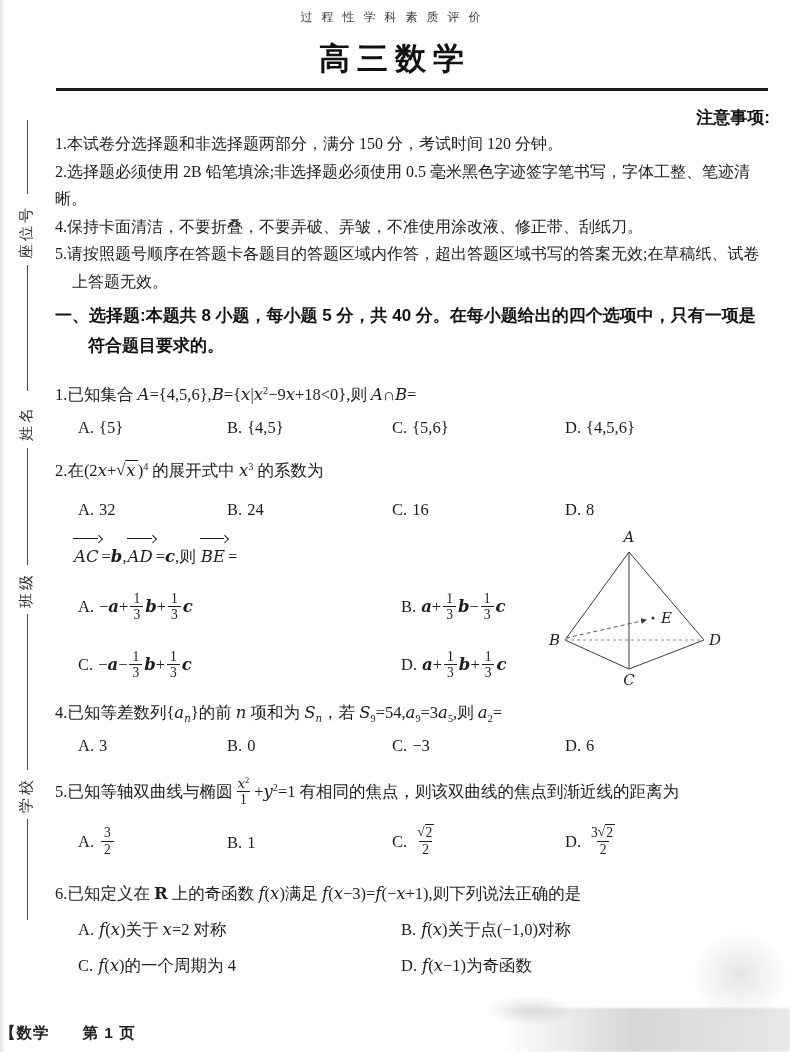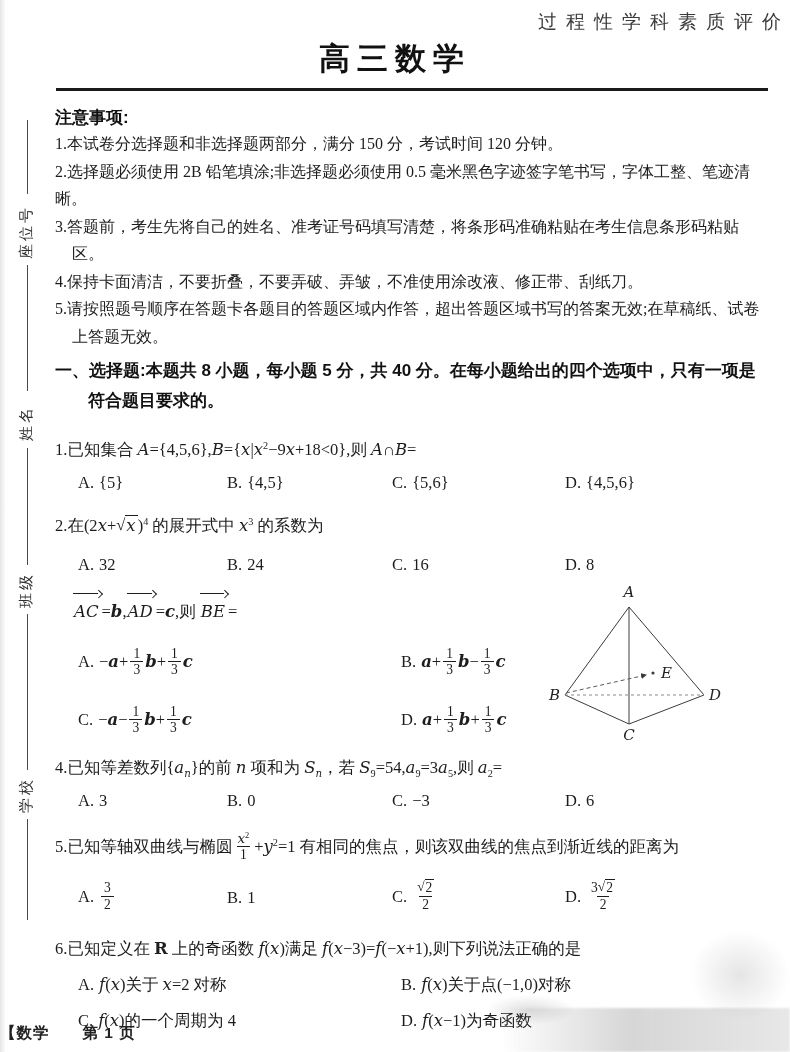--- a/index.html
+++ b/index.html
@@ -12,34 +12,34 @@
   .side-seg{position:absolute;left:27px;width:1px;background:#4a4a4a;}
   .side-label{
     position:absolute;left:17px;transform-origin:left top;transform:rotate(-90deg);
     font-size:15px;letter-spacing:3px;color:#2e2e2e;white-space:nowrap;
     font-family:"Liberation Serif","DejaVu Serif",serif;
   }
   .edge-shade{position:absolute;left:0;top:0;width:6px;height:100%;
     background:linear-gradient(90deg,rgba(0,0,0,0.10),rgba(0,0,0,0));}
   
   .eyebrow{
-    position:absolute;top:9px;left:0;right:0;text-align:right;
-    font-size:19px;letter-spacing:9px;color:#3c3c3c;font-weight:400;
+    position:absolute;top:9px;left:0;right:0;text-align:center;
+    font-size:12px;letter-spacing:9px;color:#3c3c3c;font-weight:400;
   }
   .paper-title{
     position:absolute;top:38px;left:0;right:0;text-align:center;
     font-family:"Liberation Sans","DejaVu Sans",sans-serif;
     font-size:31px;font-weight:700;letter-spacing:7px;color:#111;
   }
   .rule{position:absolute;left:56px;right:22px;top:88px;height:3px;background:#1b1b1b;}
   
   .main{position:absolute;left:55px;right:20px;top:106px;}
   .notice-heading{
     font-family:"Liberation Sans","DejaVu Sans",sans-serif;
-    font-weight:700;font-size:17px;line-height:24px;color:#111;
+    font-weight:700;font-size:17px;line-height:24px;color:#111;text-align:right;
   }
   .notice-item{font-size:16px;line-height:27.5px;color:#1d1d1d;}
   .hang{padding-left:17px;text-indent:-17px;}
   .section-heading{
     margin-top:6px;font-family:"Liberation Sans","DejaVu Sans",sans-serif;
     font-weight:700;font-size:17px;line-height:30px;color:#111;
     padding-left:33px;text-indent:-33px;
   }
   .question{font-size:16.5px;}
   .stem{line-height:30px;}
@@ -131,21 +131,20 @@
 
 <div class="eyebrow">过程性学科素质评价</div>
 <div class="paper-title">高三数学</div>
 <div class="rule"></div>
 
 <div class="main">
 
   <div class="notice-heading">注意事项:</div>
   <div class="notice-item">1.本试卷分选择题和非选择题两部分，满分 150 分，考试时间 120 分钟。</div>
   <div class="notice-item">2.选择题必须使用 2B 铅笔填涂;非选择题必须使用 0.5 毫米黑色字迹签字笔书写，字体工整、笔迹清晰。</div>
-  <div class="notice-item hang">3.答题前，考生先将自己的姓名、准考证号码填写清楚，将条形码准确粘贴在考生信息条形码粘贴区。</div>
   <div class="notice-item">4.保持卡面清洁，不要折叠，不要弄破、弄皱，不准使用涂改液、修正带、刮纸刀。</div>
   <div class="notice-item hang">5.请按照题号顺序在答题卡各题目的答题区域内作答，超出答题区域书写的答案无效;在草稿纸、试卷上答题无效。</div>
 
   <div class="section-heading">一、选择题:本题共 8 小题，每小题 5 分，共 40 分。在每小题给出的四个选项中，只有一项是符合题目要求的。</div>
 
   <div class="question q1">
     <div class="stem">1.已知集合 <span class="it">A</span>={4,5,6},<span class="it">B</span>={<span class="it">x</span>|<span class="it">x</span><sup>2</sup>−9<span class="it">x</span>+18&lt;0},则 <span class="it">A</span>∩<span class="it">B</span>=</div>
     <div class="opts4">
       <span class="opt"><span class="opt-label">A.</span><span>{5}</span></span>
       <span class="opt"><span class="opt-label">B.</span><span>{4,5}</span></span>

